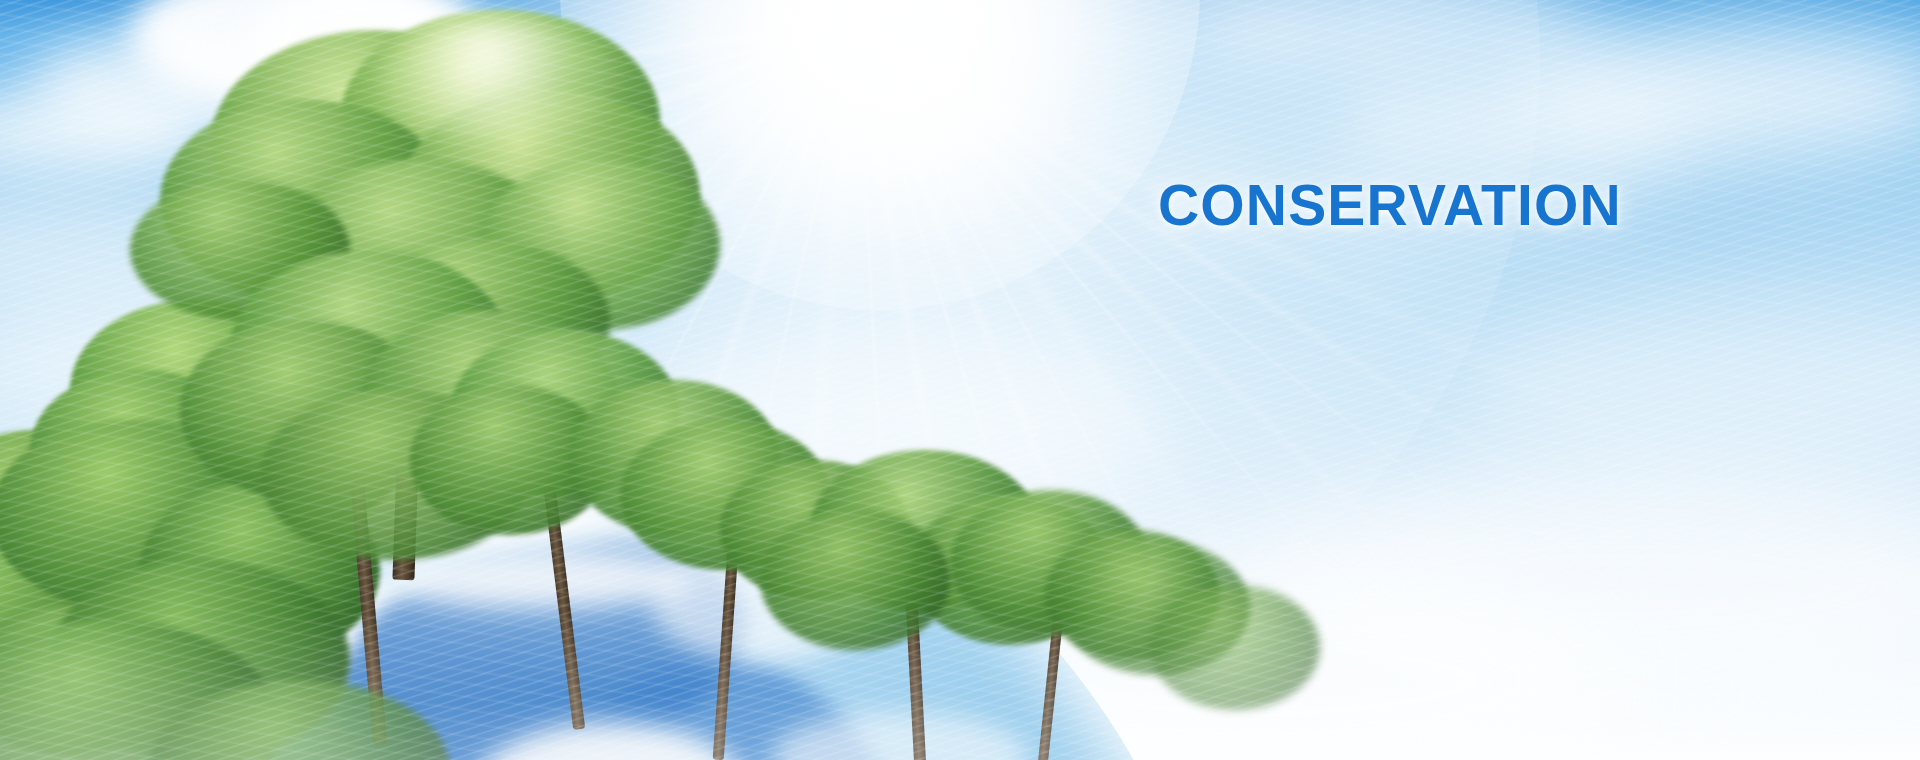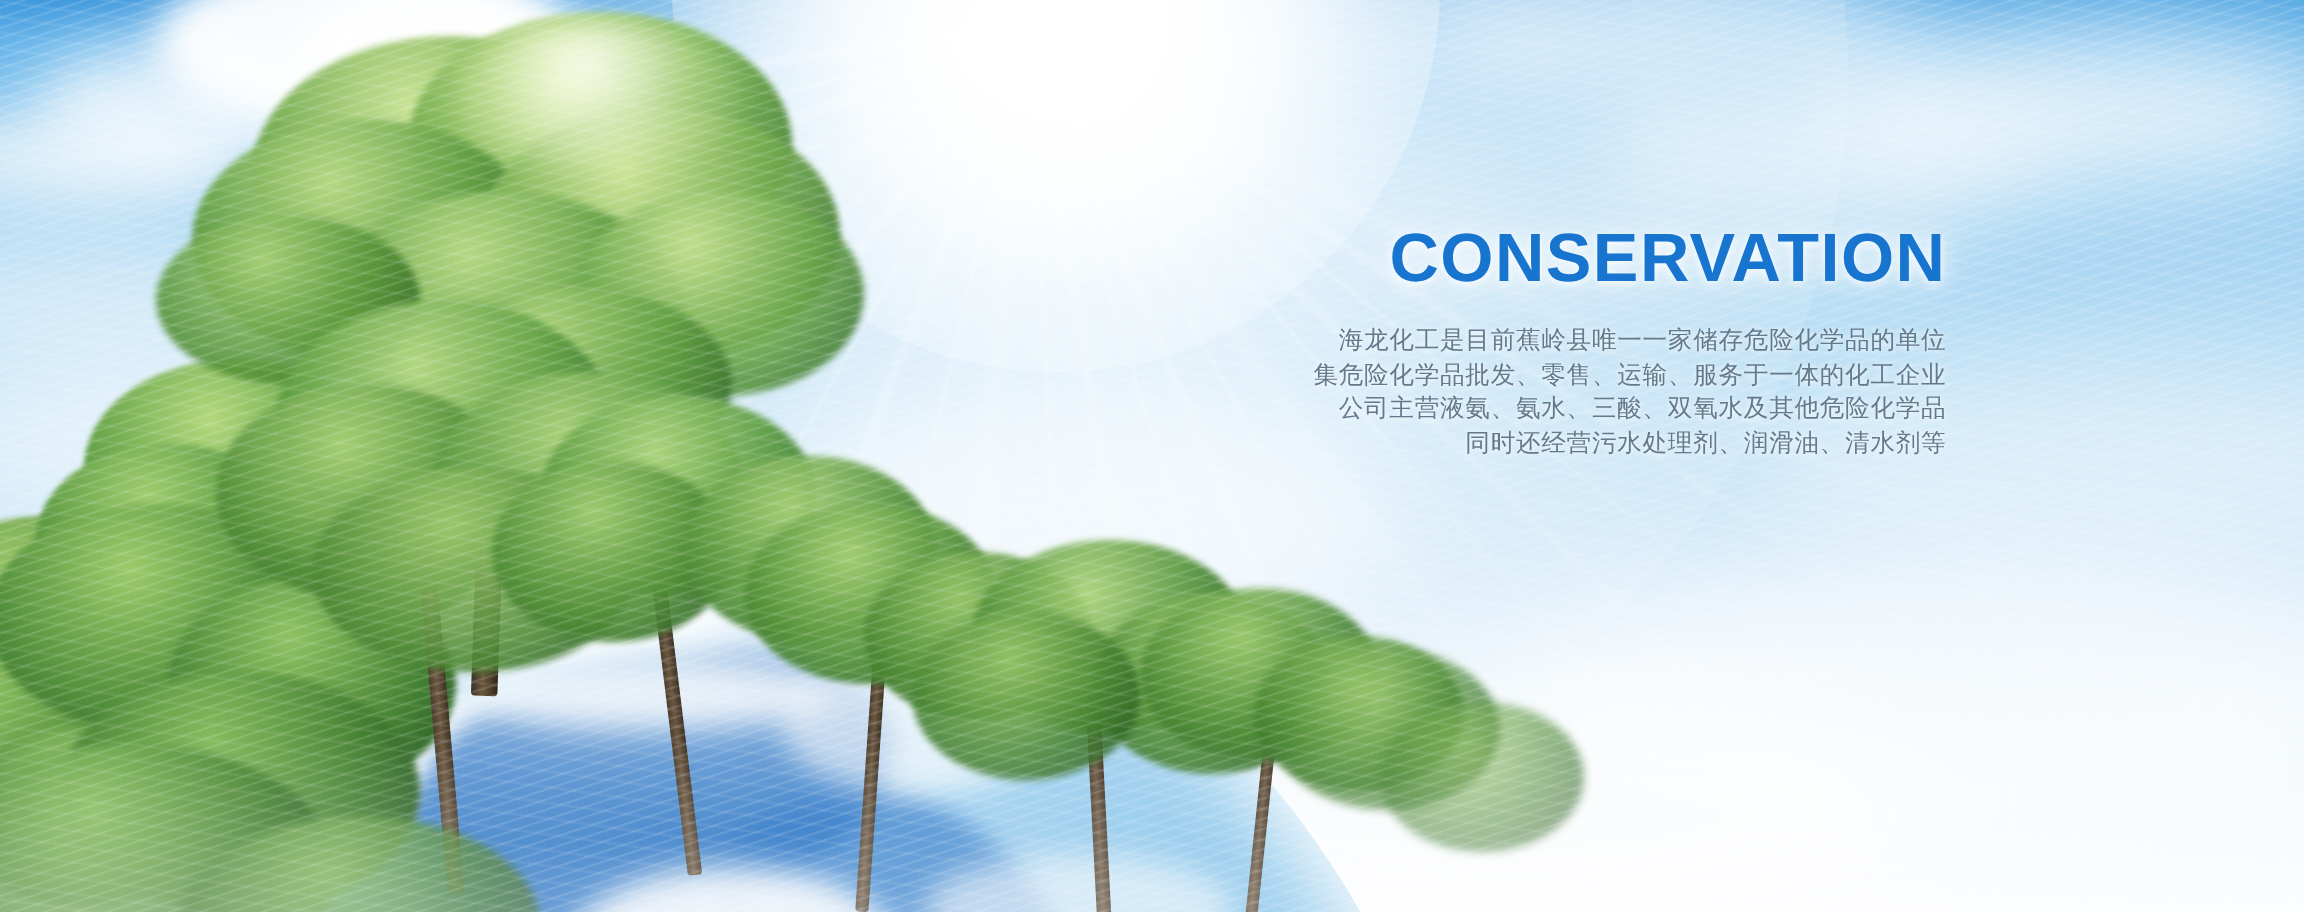--- a/index.html
+++ b/index.html
@@ -138,21 +138,20 @@
     text-align:right;
   }
   .headline{
     color:#1774cf;
     font-weight:bold;
     font-size:57px;
     line-height:74px;
     letter-spacing:1.2px;
     text-shadow:0 2px 7px rgba(255,255,255,.9),0 0 22px rgba(255,255,255,.85);
     white-space:nowrap;
-    margin-top:10px;
   }
   .subhead{
     margin-top:14px;
     color:#3f8fcd;
     font-size:40px;
     line-height:54px;
     letter-spacing:2px;
     font-weight:400;
     text-shadow:0 1px 6px rgba(255,255,255,.92);
     white-space:nowrap;
@@ -334,21 +333,15 @@
   </div>
 
   <div class="streaks"></div>
   <div class="streaks2"></div>
 
   <div style="position:absolute;left:0;bottom:0;width:1920px;height:150px;
        background:linear-gradient(to bottom,rgba(255,255,255,0),rgba(255,255,255,.30));pointer-events:none;"></div>
 
   <div class="copy">
     <div class="headline">CONSERVATION</div>
-    <div class="desc">
-      <div>海龙化工是目前蕉岭县唯一一家储存危险化学品的单位</div>
-      <div>集危险化学品批发、零售、运输、服务于一体的化工企业</div>
-      <div>公司主营液氨、氨水、三酸、双氧水及其他危险化学品</div>
-      <div>同时还经营污水处理剂、润滑油、清水剂等</div>
-    </div>
   </div>
 
 </div>
 
 </body></html>

